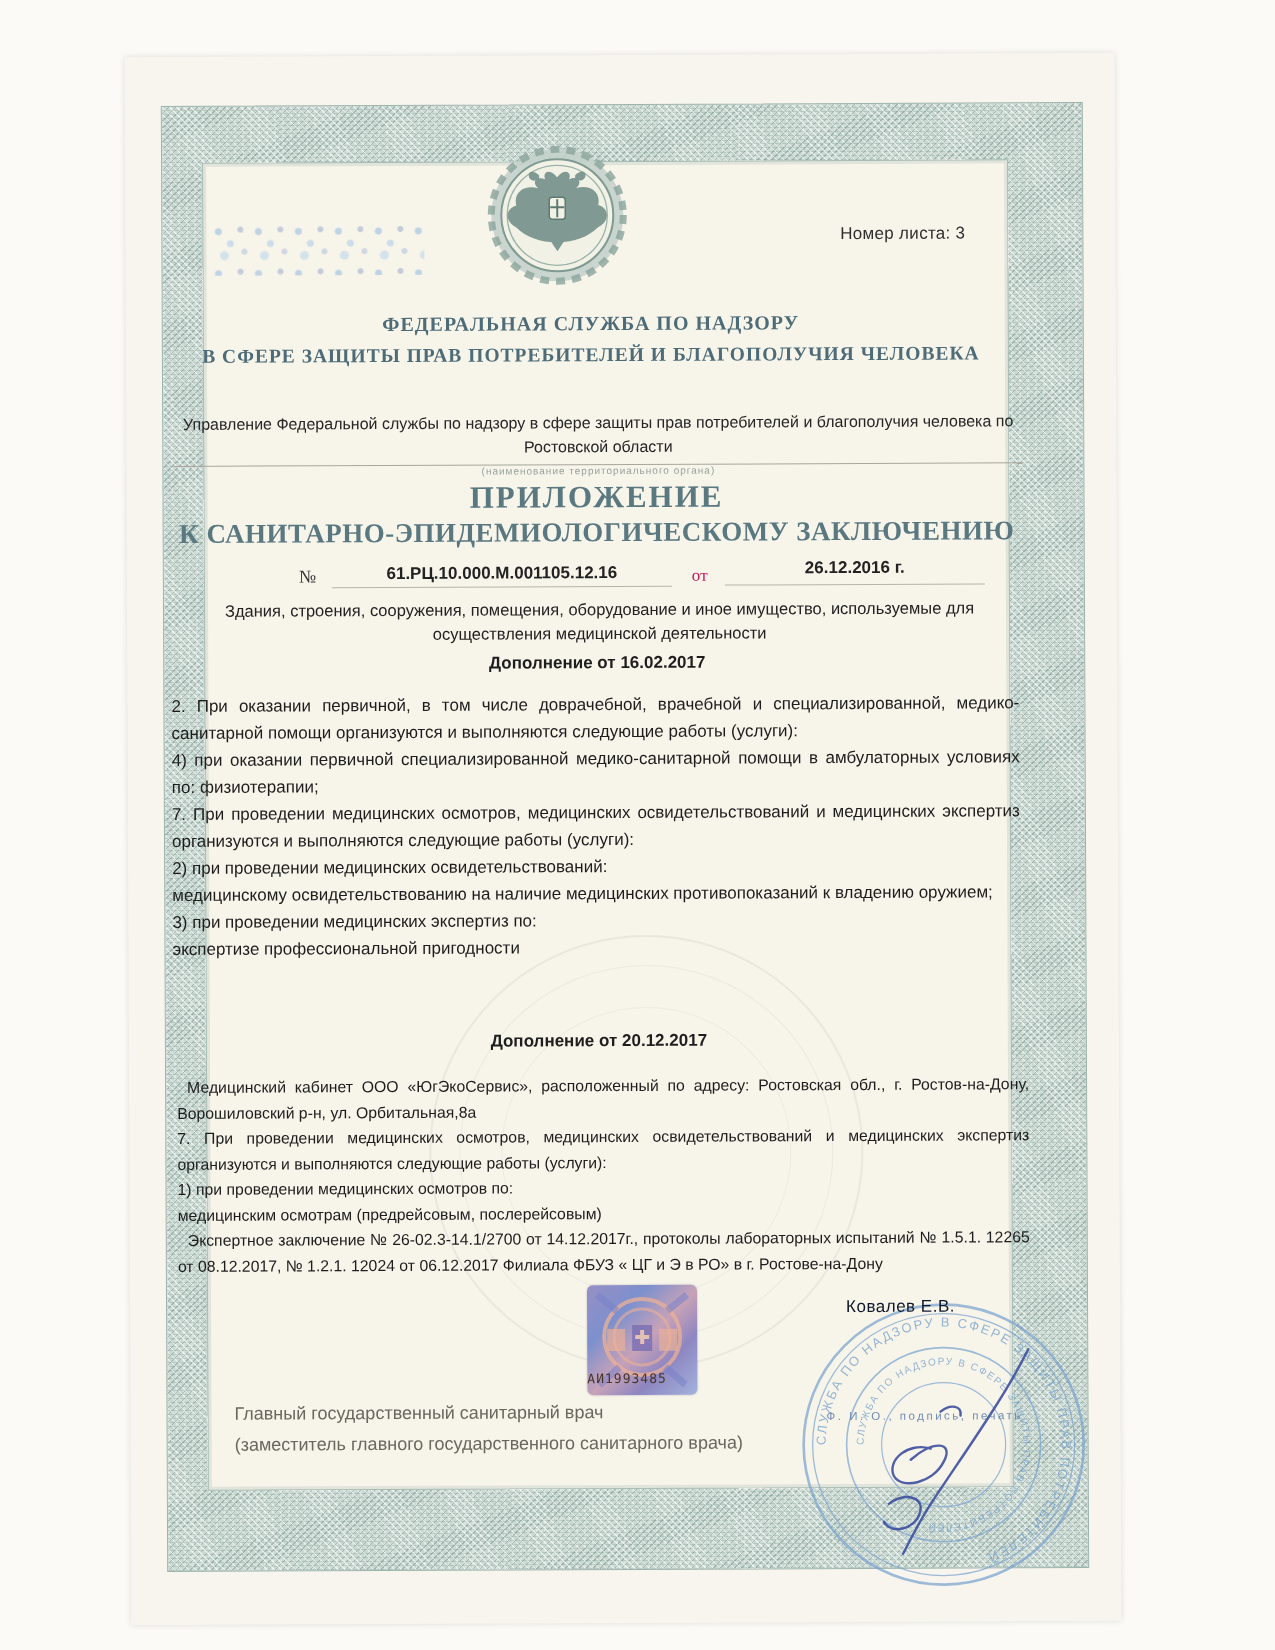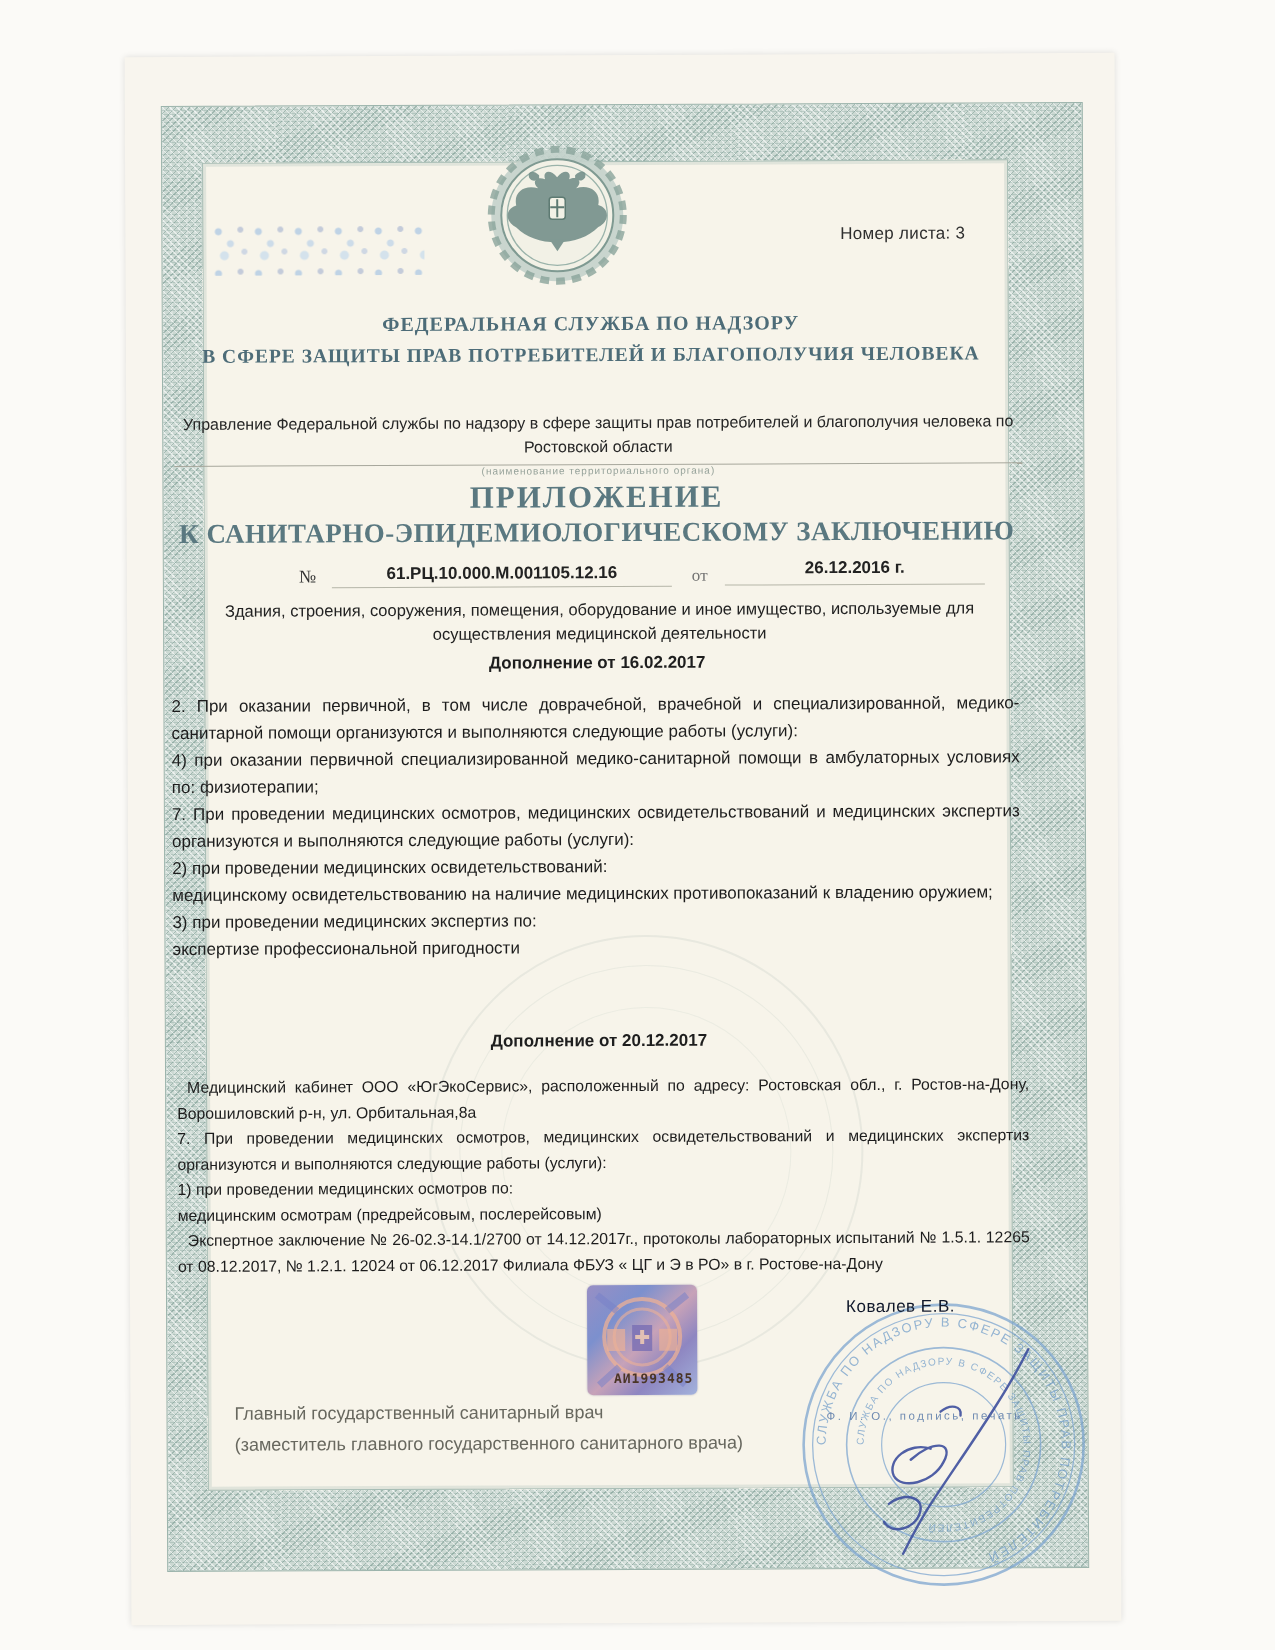--- a/index.html
+++ b/index.html
@@ -66,40 +66,40 @@
   .authority-cap{left:48px;top:410px;width:848px;text-align:center;
     font-size:10px;color:#97a39b;letter-spacing:1px;}
   .title{left:20px;top:424px;width:900px;text-align:center;
     font-family:"Liberation Serif", serif;font-weight:bold;color:#5a7880;}
   .title .t1{font-size:31px;letter-spacing:2px;line-height:36px;}
   .title .t2{font-size:27px;letter-spacing:.5px;line-height:34px;}
   .numrow{left:0;top:508px;width:940px;height:30px;font-size:17px;}
   .numrow .no{position:absolute;left:172px;top:2px;font-family:"Liberation Serif", serif;font-size:18px;color:#333;}
   .numrow .num{position:absolute;left:205px;top:0;width:340px;text-align:center;
     font-weight:600;color:#222;border-bottom:1px solid #b5b5a8;padding-bottom:3px;}
-  .numrow .ot{position:absolute;left:565px;top:3px;font-family:"Liberation Serif", serif;color:#737373;}
+  .numrow .ot{position:absolute;left:565px;top:3px;font-family:"Liberation Serif", serif;color:#be185d;}
   .numrow .date{position:absolute;left:598px;top:-4px;width:260px;text-align:center;
     font-weight:600;color:#222;border-bottom:1px solid #b5b5a8;padding-bottom:6px;}
   .subject{left:70px;top:542px;width:805px;text-align:center;
     font-size:16.5px;line-height:24px;color:#222;}
   .supp-head{width:940px;text-align:center;font-size:17px;font-weight:600;color:#1e1e1e;}
   .sh1{left:0;top:598px;}
   .sh2{left:0;top:976px;}
   .body1{left:44px;top:636px;width:848px;font-size:17px;line-height:27px;color:#1d1d1d;}
   .body1 p{margin:0;text-align:justify;}
   .body2{left:48px;top:1018px;width:852px;font-size:15.8px;line-height:25.5px;color:#1d1d1d;}
   .body2 p{margin:0;text-align:justify;}
   .body2 p.ind{text-indent:10px;}
   
   .holo{position:absolute;left:457px;top:1230px;width:110px;height:110px;border-radius:6px;
     background:linear-gradient(135deg,#988fc4 0%,#7c90ce 28%,#c7a2b8 52%,#8e86c1 72%,#a3b2dc 100%);
     box-shadow:0 0 2px rgba(80,70,120,.4);}
   .holo svg{position:absolute;inset:0;}
-  .holo .serial{position:absolute;left:0;right:4px;bottom:9px;text-align:right;
-    font-family:"DejaVu Sans Mono", monospace;font-weight:bold;font-size:13px;
+  .holo .serial{position:absolute;left:0;right:4px;bottom:9px;text-align:left;
+    font-family:"DejaVu Sans Mono", monospace;font-weight:normal;font-size:13px;
     color:#4a3527;letter-spacing:1px;}
   
   .kovalev{left:716px;top:1243px;width:200px;font-size:17px;color:#0f172a;letter-spacing:.5px;}
   .stamp-box{position:absolute;left:660px;top:1238px;width:306px;height:306px;}
   .stamp-cap{left:696px;top:1356px;width:230px;font-size:11.5px;color:#5879a8;
     letter-spacing:2.5px;opacity:.85;}
   .post{left:104px;top:1342px;width:660px;font-size:18px;line-height:31px;color:#68685f;}
   .lbl{position:absolute;}
 </style>
 </head>

